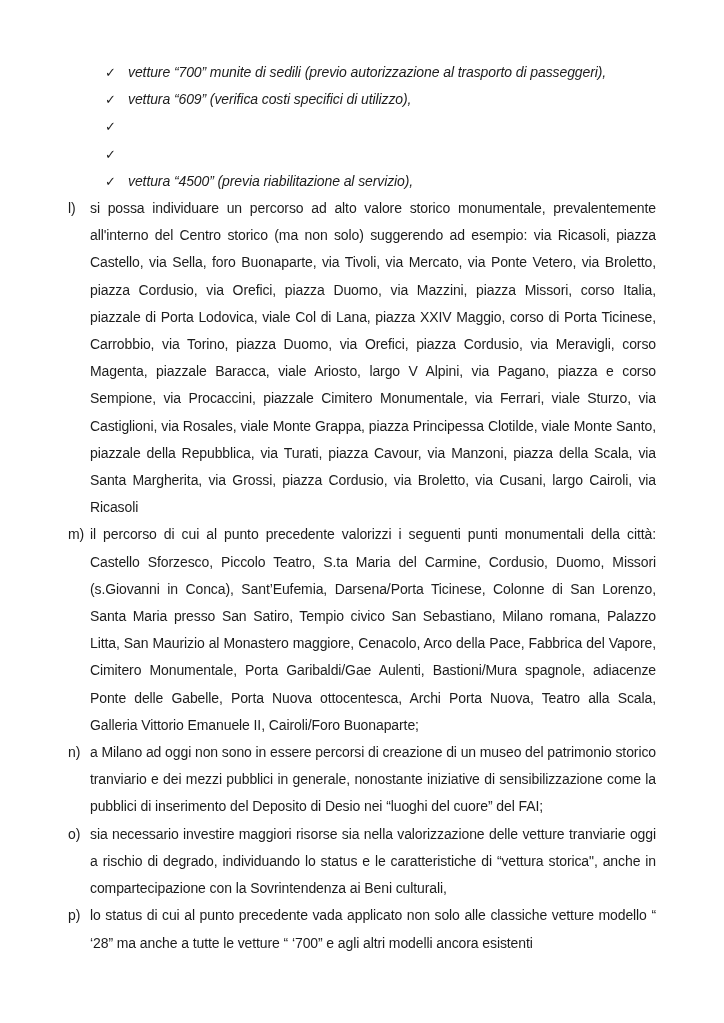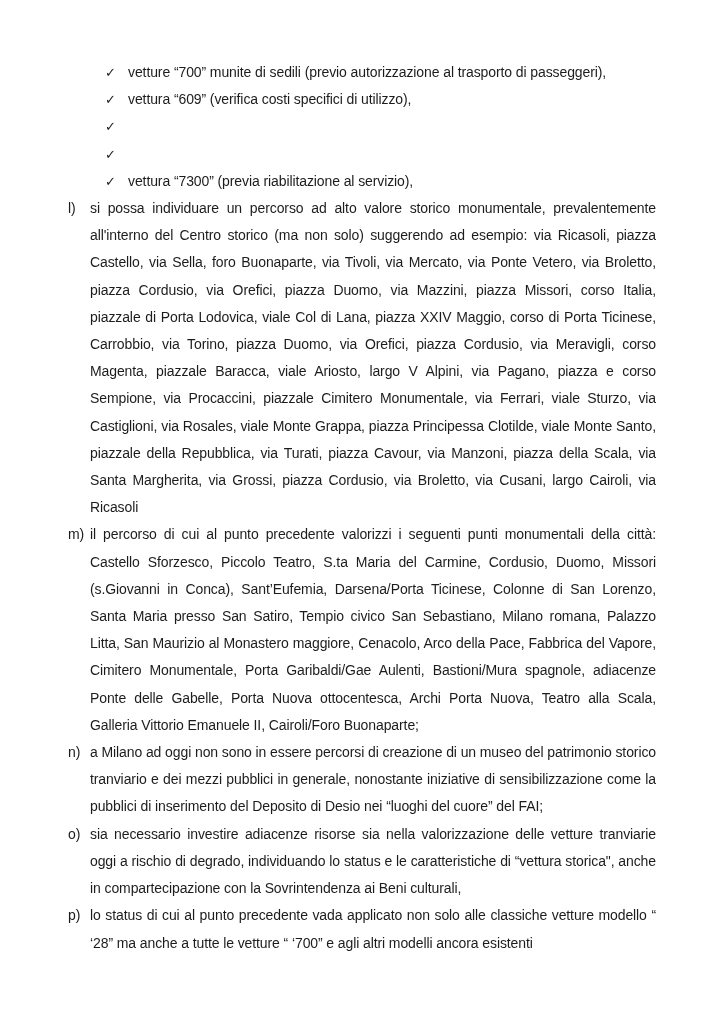--- a/index.html
+++ b/index.html
@@ -32,20 +32,21 @@
     padding-left: 37px;
   }
   .check-glyph {
     flex: 0 0 23px;
     width: 23px;
     font-size: 13px;
   }
   .check-text {
     flex: 1;
     white-space: nowrap;
+    font-style: italic;
   }
   .para {
     display: flex;
     align-items: flex-start;
   }
   .para .marker {
     flex: 0 0 22px;
     width: 22px;
   }
   .para .ptext {
@@ -69,42 +70,42 @@
       <span class="check-text">vettura “609” (verifica costi specifici di utilizzo),</span>
     </li>
     <li class="check-item">
       <span class="check-glyph">✓</span>
     </li>
     <li class="check-item">
       <span class="check-glyph">✓</span>
     </li>
     <li class="check-item">
       <span class="check-glyph">✓</span>
-      <span class="check-text">vettura “7300” (previa riabilitazione al servizio),</span>
+      <span class="check-text">vettura “4500” (previa riabilitazione al servizio),</span>
     </li>
   </ul>
 
   <div class="para">
     <span class="marker">l)</span>
     <div class="ptext">si possa individuare un percorso ad alto valore storico monumentale, prevalentemente all'interno del Centro storico (ma non solo) suggerendo ad esempio: via Ricasoli, piazza Castello, via Sella, foro Buonaparte, via Tivoli, via Mercato, via Ponte Vetero, via Broletto, piazza Cordusio, via Orefici, piazza Duomo, via Mazzini, piazza Missori, corso Italia, piazzale di Porta Lodovica, viale Col di Lana, piazza XXIV Maggio, corso di Porta Ticinese, Carrobbio, via Torino, piazza Duomo, via Orefici, piazza Cordusio, via Meravigli, corso Magenta, piazzale Baracca, viale Ariosto, largo V Alpini, via Pagano, piazza e corso Sempione, via Procaccini, piazzale Cimitero Monumentale, via Ferrari, viale Sturzo, via Castiglioni, via Rosales, viale Monte Grappa, piazza Principessa Clotilde, viale Monte Santo, piazzale della Repubblica, via Turati, piazza Cavour, via Manzoni, piazza della Scala, via Santa Margherita, via Grossi, piazza Cordusio, via Broletto, via Cusani, largo Cairoli, via Ricasoli</div>
   </div>
 
   <div class="para">
     <span class="marker">m)</span>
     <div class="ptext">il percorso di cui al punto precedente valorizzi i seguenti punti monumentali della città: Castello Sforzesco, Piccolo Teatro, S.ta Maria del Carmine, Cordusio, Duomo, Missori (s.Giovanni in Conca), Sant’Eufemia, Darsena/Porta Ticinese, Colonne di San Lorenzo, Santa Maria presso San Satiro, Tempio civico San Sebastiano, Milano romana, Palazzo Litta, San Maurizio al Monastero maggiore, Cenacolo, Arco della Pace, Fabbrica del Vapore, Cimitero Monumentale, Porta Garibaldi/Gae Aulenti, Bastioni/Mura spagnole, adiacenze Ponte delle Gabelle, Porta Nuova ottocentesca, Archi Porta Nuova, Teatro alla Scala, Galleria Vittorio Emanuele II, Cairoli/Foro Buonaparte;</div>
   </div>
 
   <div class="para">
     <span class="marker">n)</span>
     <div class="ptext">a Milano ad oggi non sono in essere percorsi di creazione di un museo del patrimonio storico tranviario e dei mezzi pubblici in generale, nonostante iniziative di sensibilizzazione come la pubblici di inserimento del Deposito di Desio nei “luoghi del cuore” del FAI;</div>
   </div>
 
   <div class="para">
     <span class="marker">o)</span>
-    <div class="ptext">sia necessario investire adiacenze risorse sia nella valorizzazione delle vetture tranviarie oggi a rischio di degrado, individuando lo status e le caratteristiche di “vettura storica", anche in compartecipazione con la Sovrintendenza ai Beni culturali,</div>
+    <div class="ptext">sia necessario investire maggiori risorse sia nella valorizzazione delle vetture tranviarie oggi a rischio di degrado, individuando lo status e le caratteristiche di “vettura storica", anche in compartecipazione con la Sovrintendenza ai Beni culturali,</div>
   </div>
 
   <div class="para">
     <span class="marker">p)</span>
     <div class="ptext">lo status di cui al punto precedente vada applicato non solo alle classiche vetture modello “ ‘28” ma anche a tutte le vetture “ ‘700” e agli altri modelli ancora esistenti</div>
   </div>
 
 </div>
 
 </body></html>

